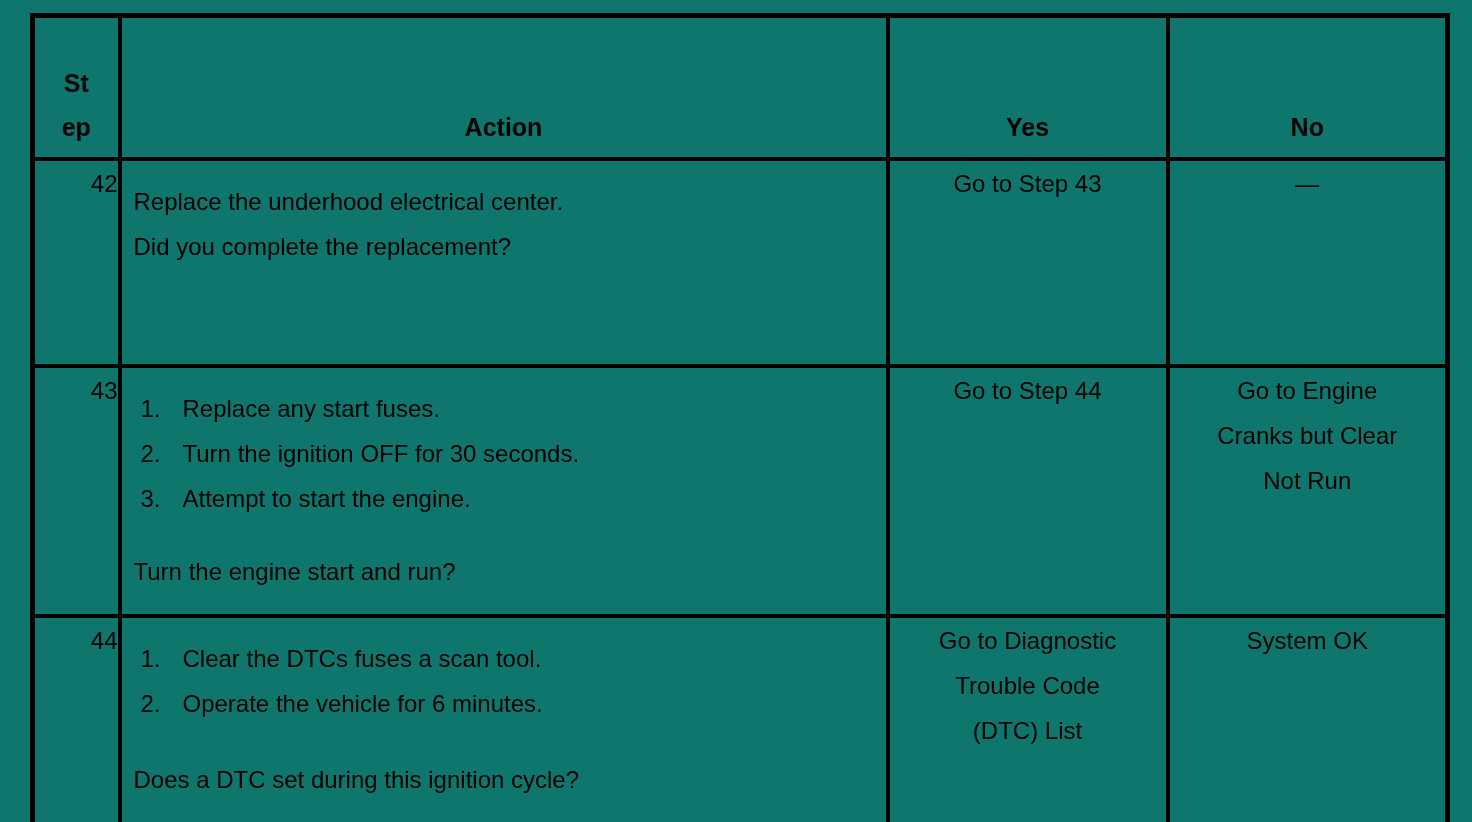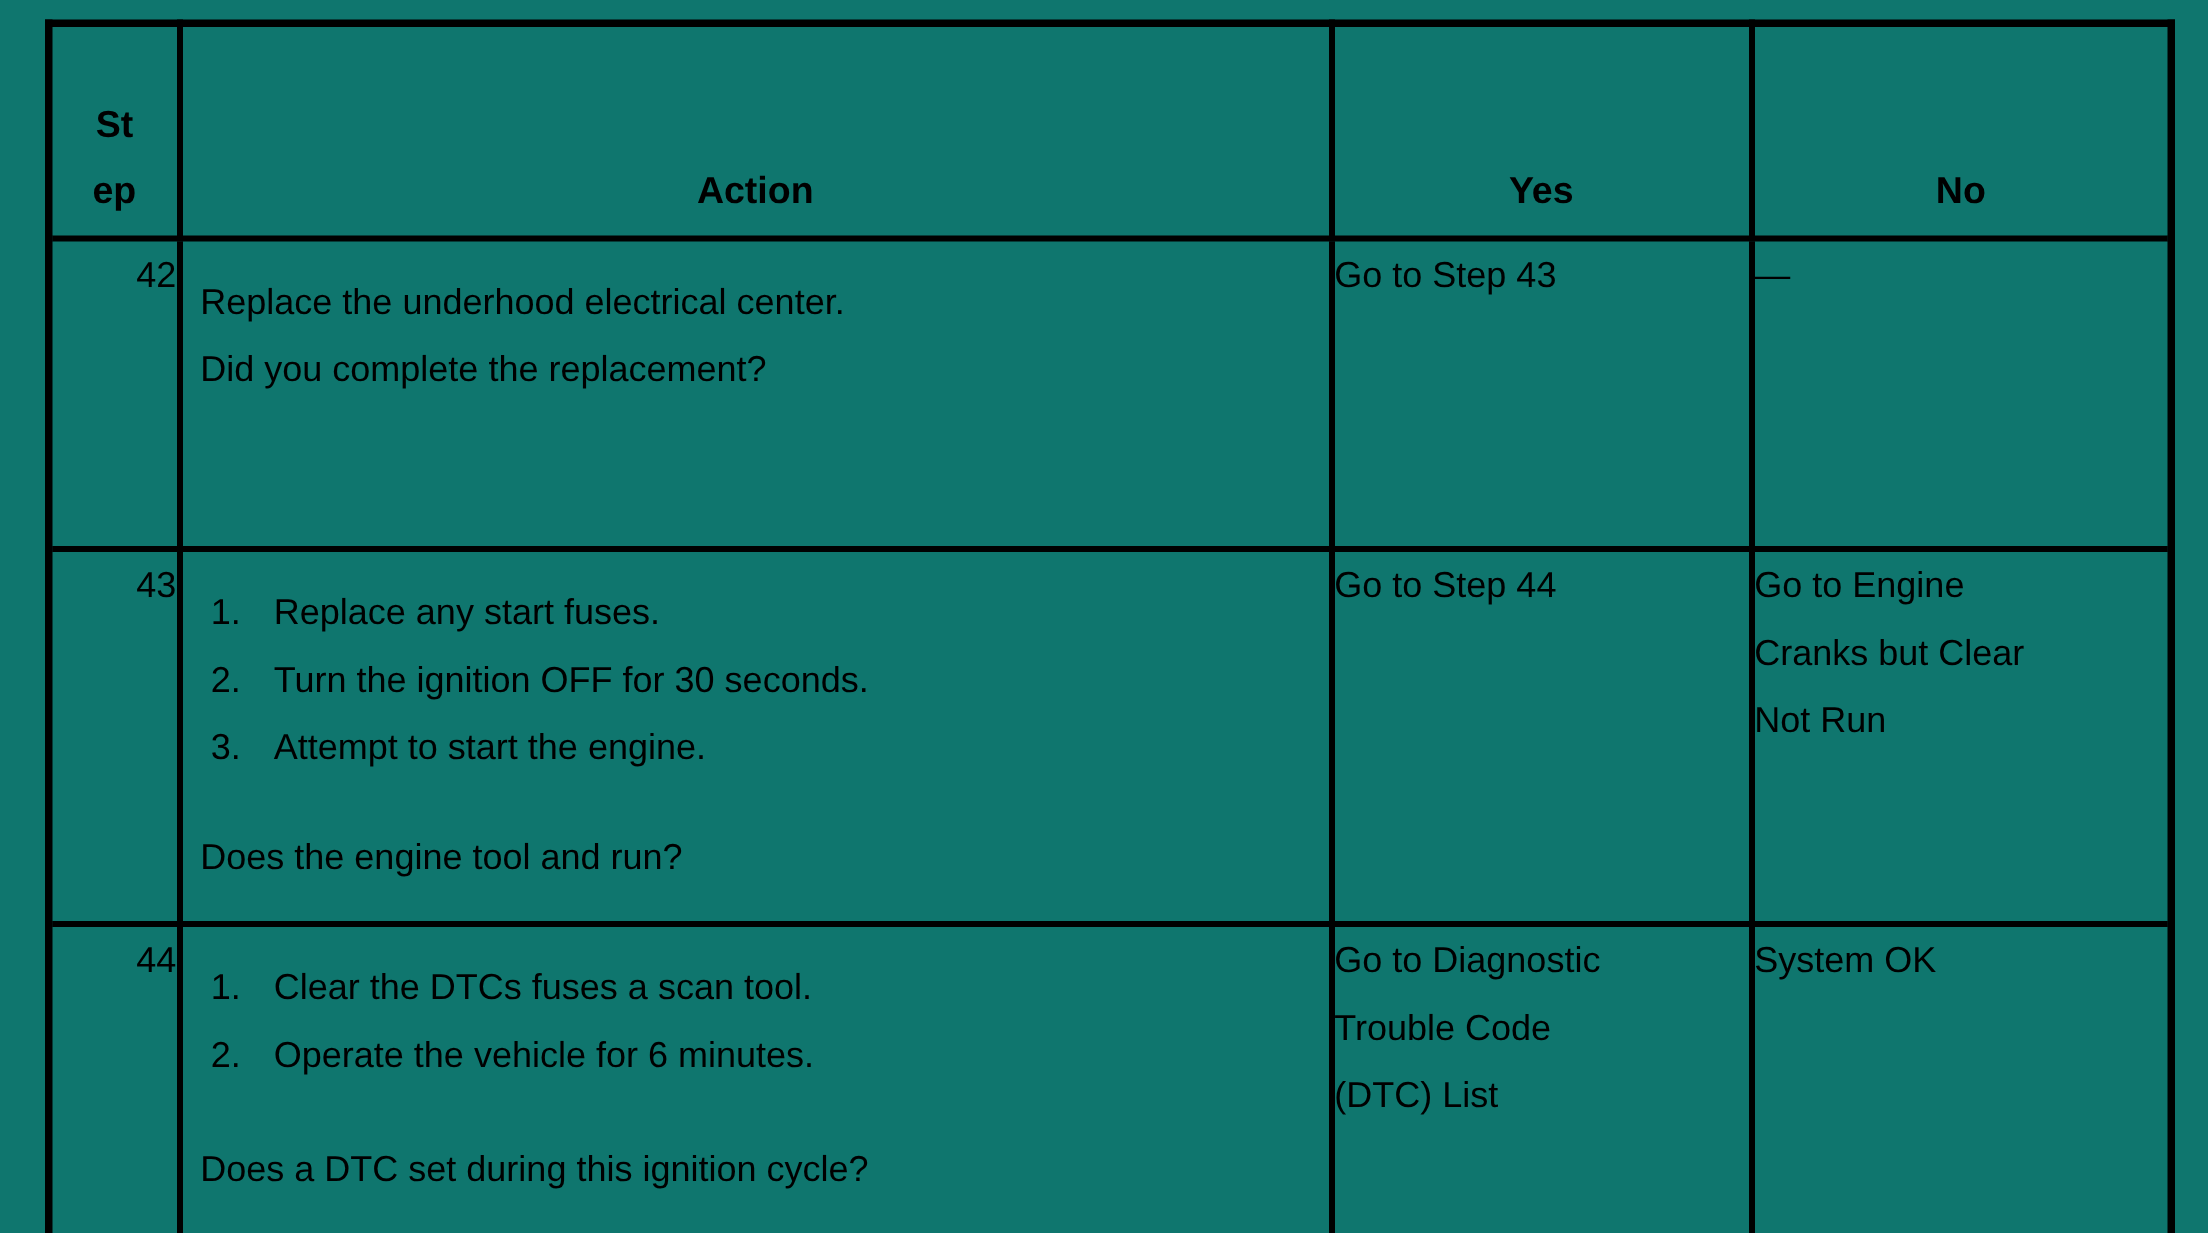--- a/index.html
+++ b/index.html
@@ -72,20 +72,21 @@
     box-sizing: border-box;
     padding: 18px 20px 20px 12px;
   }
   .li { display: flex; margin-left: 7px; }
   .li .num { flex: none; width: 42px; }
   .question { margin-top: auto; }
 
   
   td.yes-c, td.no-c {
     vertical-align: bottom;
+    text-align: center;
     padding-bottom: 20px;
     line-height: 44px;
   }
 </style>
 </head>
 <body>
 
 <div class="page">
   <table class="diag">
     <colgroup>
@@ -131,21 +132,21 @@
             <span class="txt">Replace any start fuses.</span>
           </div>
           <div class="li">
             <span class="num">2.</span>
             <span class="txt">Turn the ignition OFF for 30 seconds.</span>
           </div>
           <div class="li">
             <span class="num">3.</span>
             <span class="txt">Attempt to start the engine.</span>
           </div>
-          <div class="question">Does the engine tool and run?</div>
+          <div class="question">Turn the engine start and run?</div>
         </div>
       </td>
       <td class="yes-c">
         <div>Go to Step 44</div>
       </td>
       <td class="no-c">
         <div>Go to Engine</div>
         <div>Cranks but Clear</div>
         <div>Not Run</div>
       </td>

